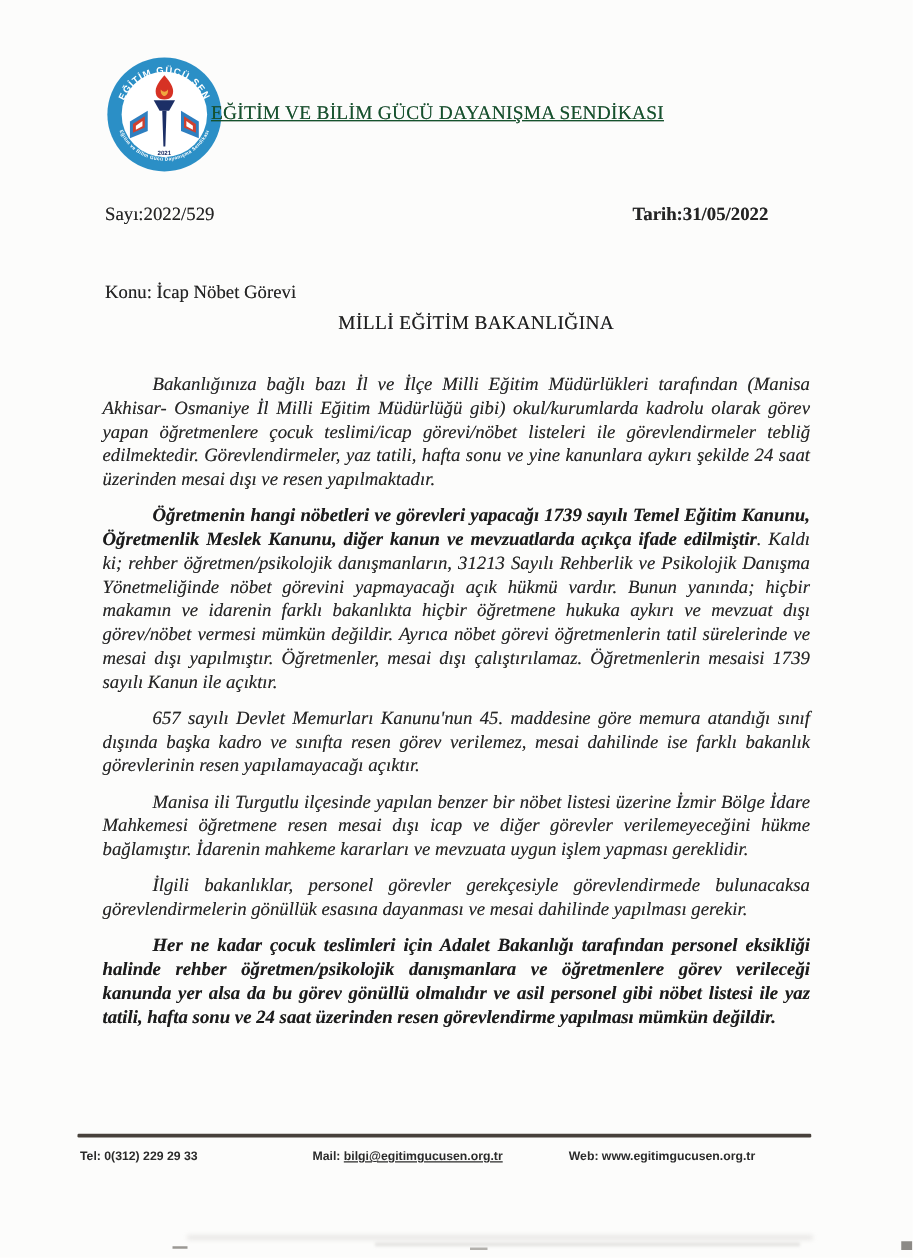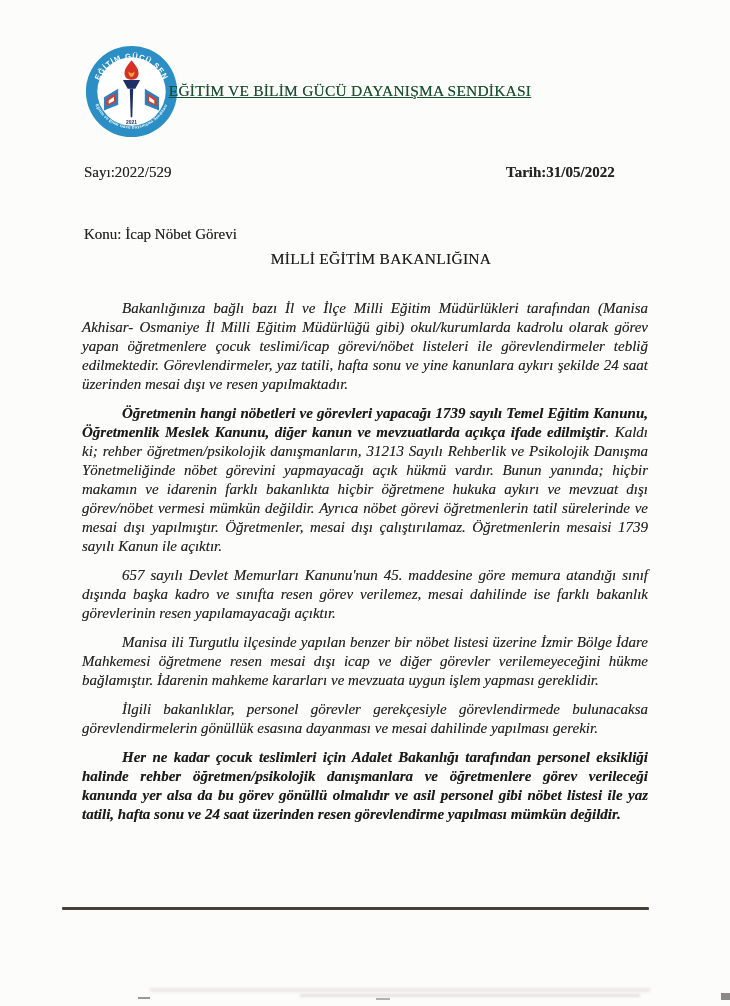--- a/index.html
+++ b/index.html
@@ -121,20 +121,25 @@
       <p class="para"><span>Bakanlığınıza bağlı bazı İl ve İlçe Milli Eğitim Müdürlükleri tarafından (Manisa Akhisar- Osmaniye İl Milli Eğitim Müdürlüğü gibi) okul/kurumlarda kadrolu olarak görev yapan öğretmenlere çocuk teslimi/icap görevi/nöbet listeleri ile görevlendirmeler tebliğ edilmektedir. Görevlendirmeler, yaz tatili, hafta sonu ve yine kanunlara aykırı şekilde 24 saat üzerinden mesai dışı ve resen yapılmaktadır.</span></p>
       <p class="para"><span class="b">Öğretmenin hangi nöbetleri ve görevleri yapacağı 1739 sayılı Temel Eğitim Kanunu, Öğretmenlik Meslek Kanunu, diğer kanun ve mevzuatlarda açıkça ifade edilmiştir</span><span>. Kaldı ki; rehber öğretmen/psikolojik danışmanların, 31213 Sayılı Rehberlik ve Psikolojik Danışma Yönetmeliğinde nöbet görevini yapmayacağı açık hükmü vardır. Bunun yanında; hiçbir makamın ve idarenin farklı bakanlıkta hiçbir öğretmene hukuka aykırı ve mevzuat dışı görev/nöbet vermesi mümkün değildir. Ayrıca nöbet görevi öğretmenlerin tatil sürelerinde ve mesai dışı yapılmıştır. Öğretmenler, mesai dışı çalıştırılamaz. Öğretmenlerin mesaisi 1739 sayılı Kanun ile açıktır.</span></p>
       <p class="para"><span>657 sayılı Devlet Memurları Kanunu'nun 45. maddesine göre memura atandığı sınıf dışında başka kadro ve sınıfta resen görev verilemez, mesai dahilinde ise farklı bakanlık görevlerinin resen yapılamayacağı açıktır.</span></p>
       <p class="para"><span>Manisa ili Turgutlu ilçesinde yapılan benzer bir nöbet listesi üzerine İzmir Bölge İdare Mahkemesi öğretmene resen mesai dışı icap ve diğer görevler verilemeyeceğini hükme bağlamıştır. İdarenin mahkeme kararları ve mevzuata uygun işlem yapması gereklidir.</span></p>
       <p class="para"><span>İlgili bakanlıklar, personel görevler gerekçesiyle görevlendirmede bulunacaksa görevlendirmelerin gönüllük esasına dayanması ve mesai dahilinde yapılması gerekir.</span></p>
       <p class="para"><span class="b">Her ne kadar çocuk teslimleri için Adalet Bakanlığı tarafından personel eksikliği halinde rehber öğretmen/psikolojik danışmanlara ve öğretmenlere görev verileceği kanunda yer alsa da bu görev gönüllü olmalıdır ve asil personel gibi nöbet listesi ile yaz tatili, hafta sonu ve 24 saat üzerinden resen görevlendirme yapılması mümkün değildir.</span></p>
     </div>
 
   <div class="footrule"></div>
   <div class="footer">
+    <span class="l2">
+      <span class="tel">Tel: 0(312) 229 29 33</span>
+      <span class="mail"><span>Mail: </span><a href="#">bilgi@egitimgucusen.org.tr</a></span>
+      <span class="web">Web: www.egitimgucusen.org.tr</span>
+    </span>
   </div>
 
   <div class="artifact art-band"></div>
   <div class="artifact art-smudge"></div>
   <div class="artifact art-dash1"></div>
   <div class="artifact art-dash2"></div>
   <div class="artifact art-corner"></div>
 
 </div>
 

